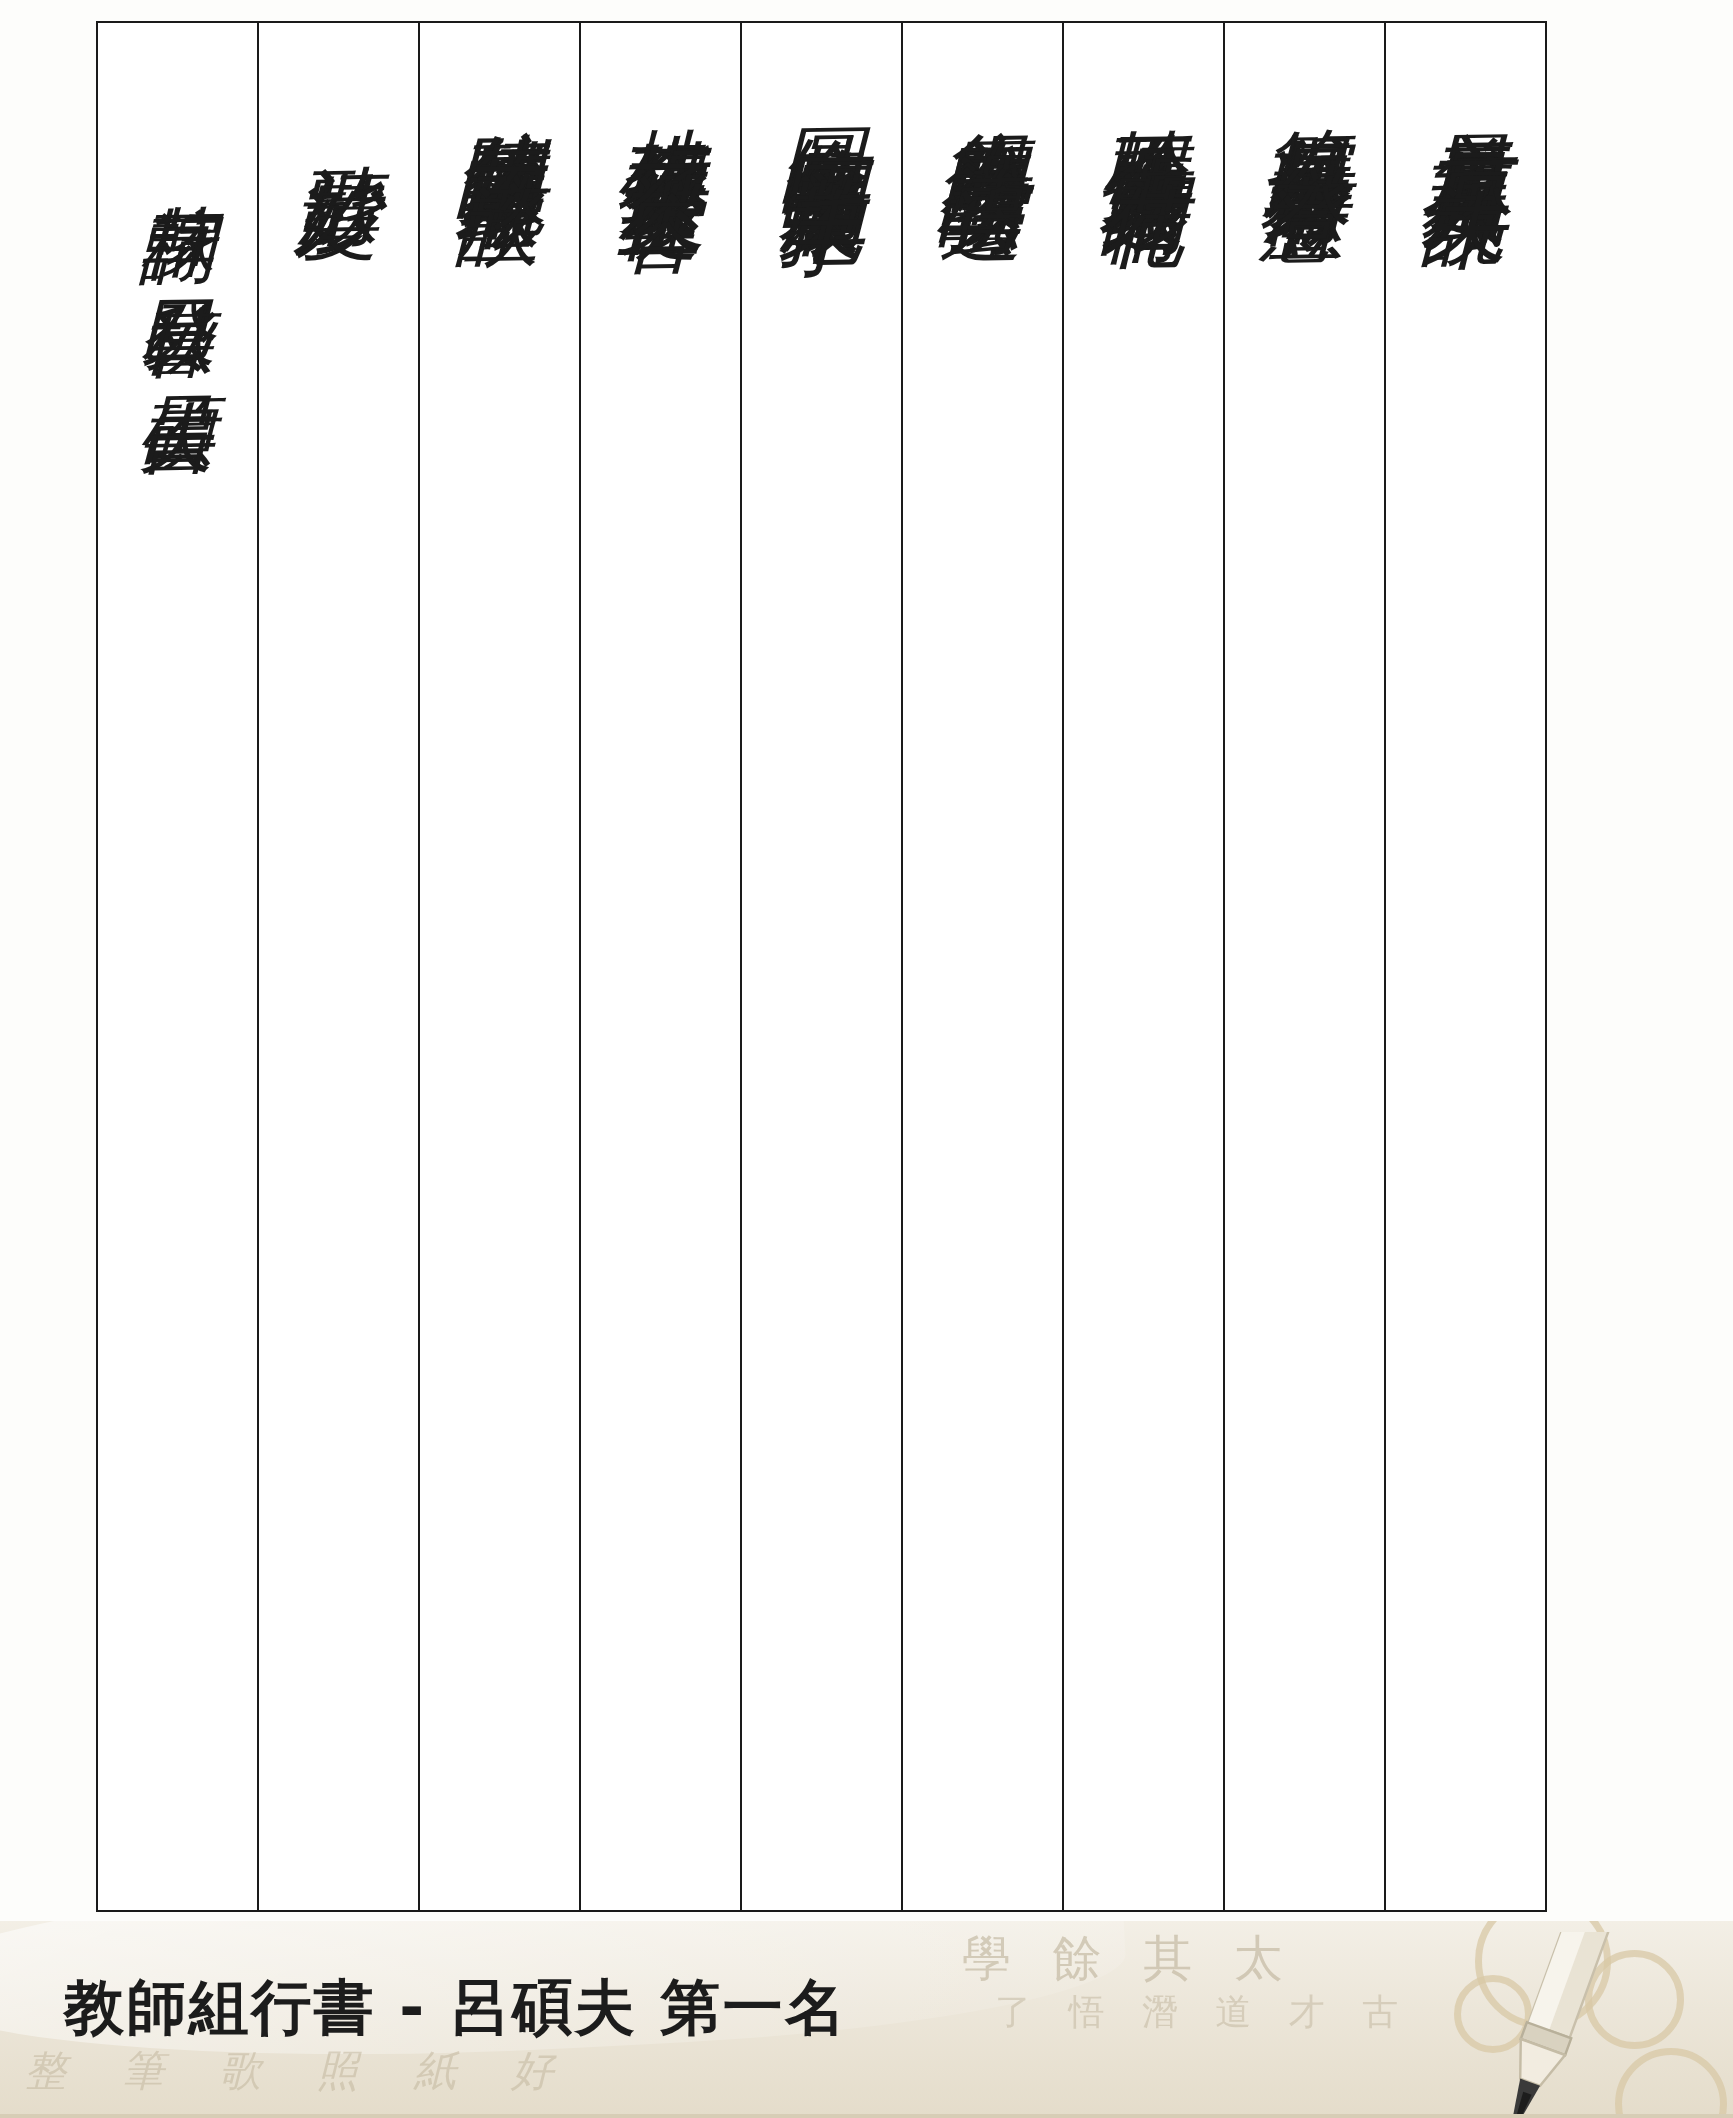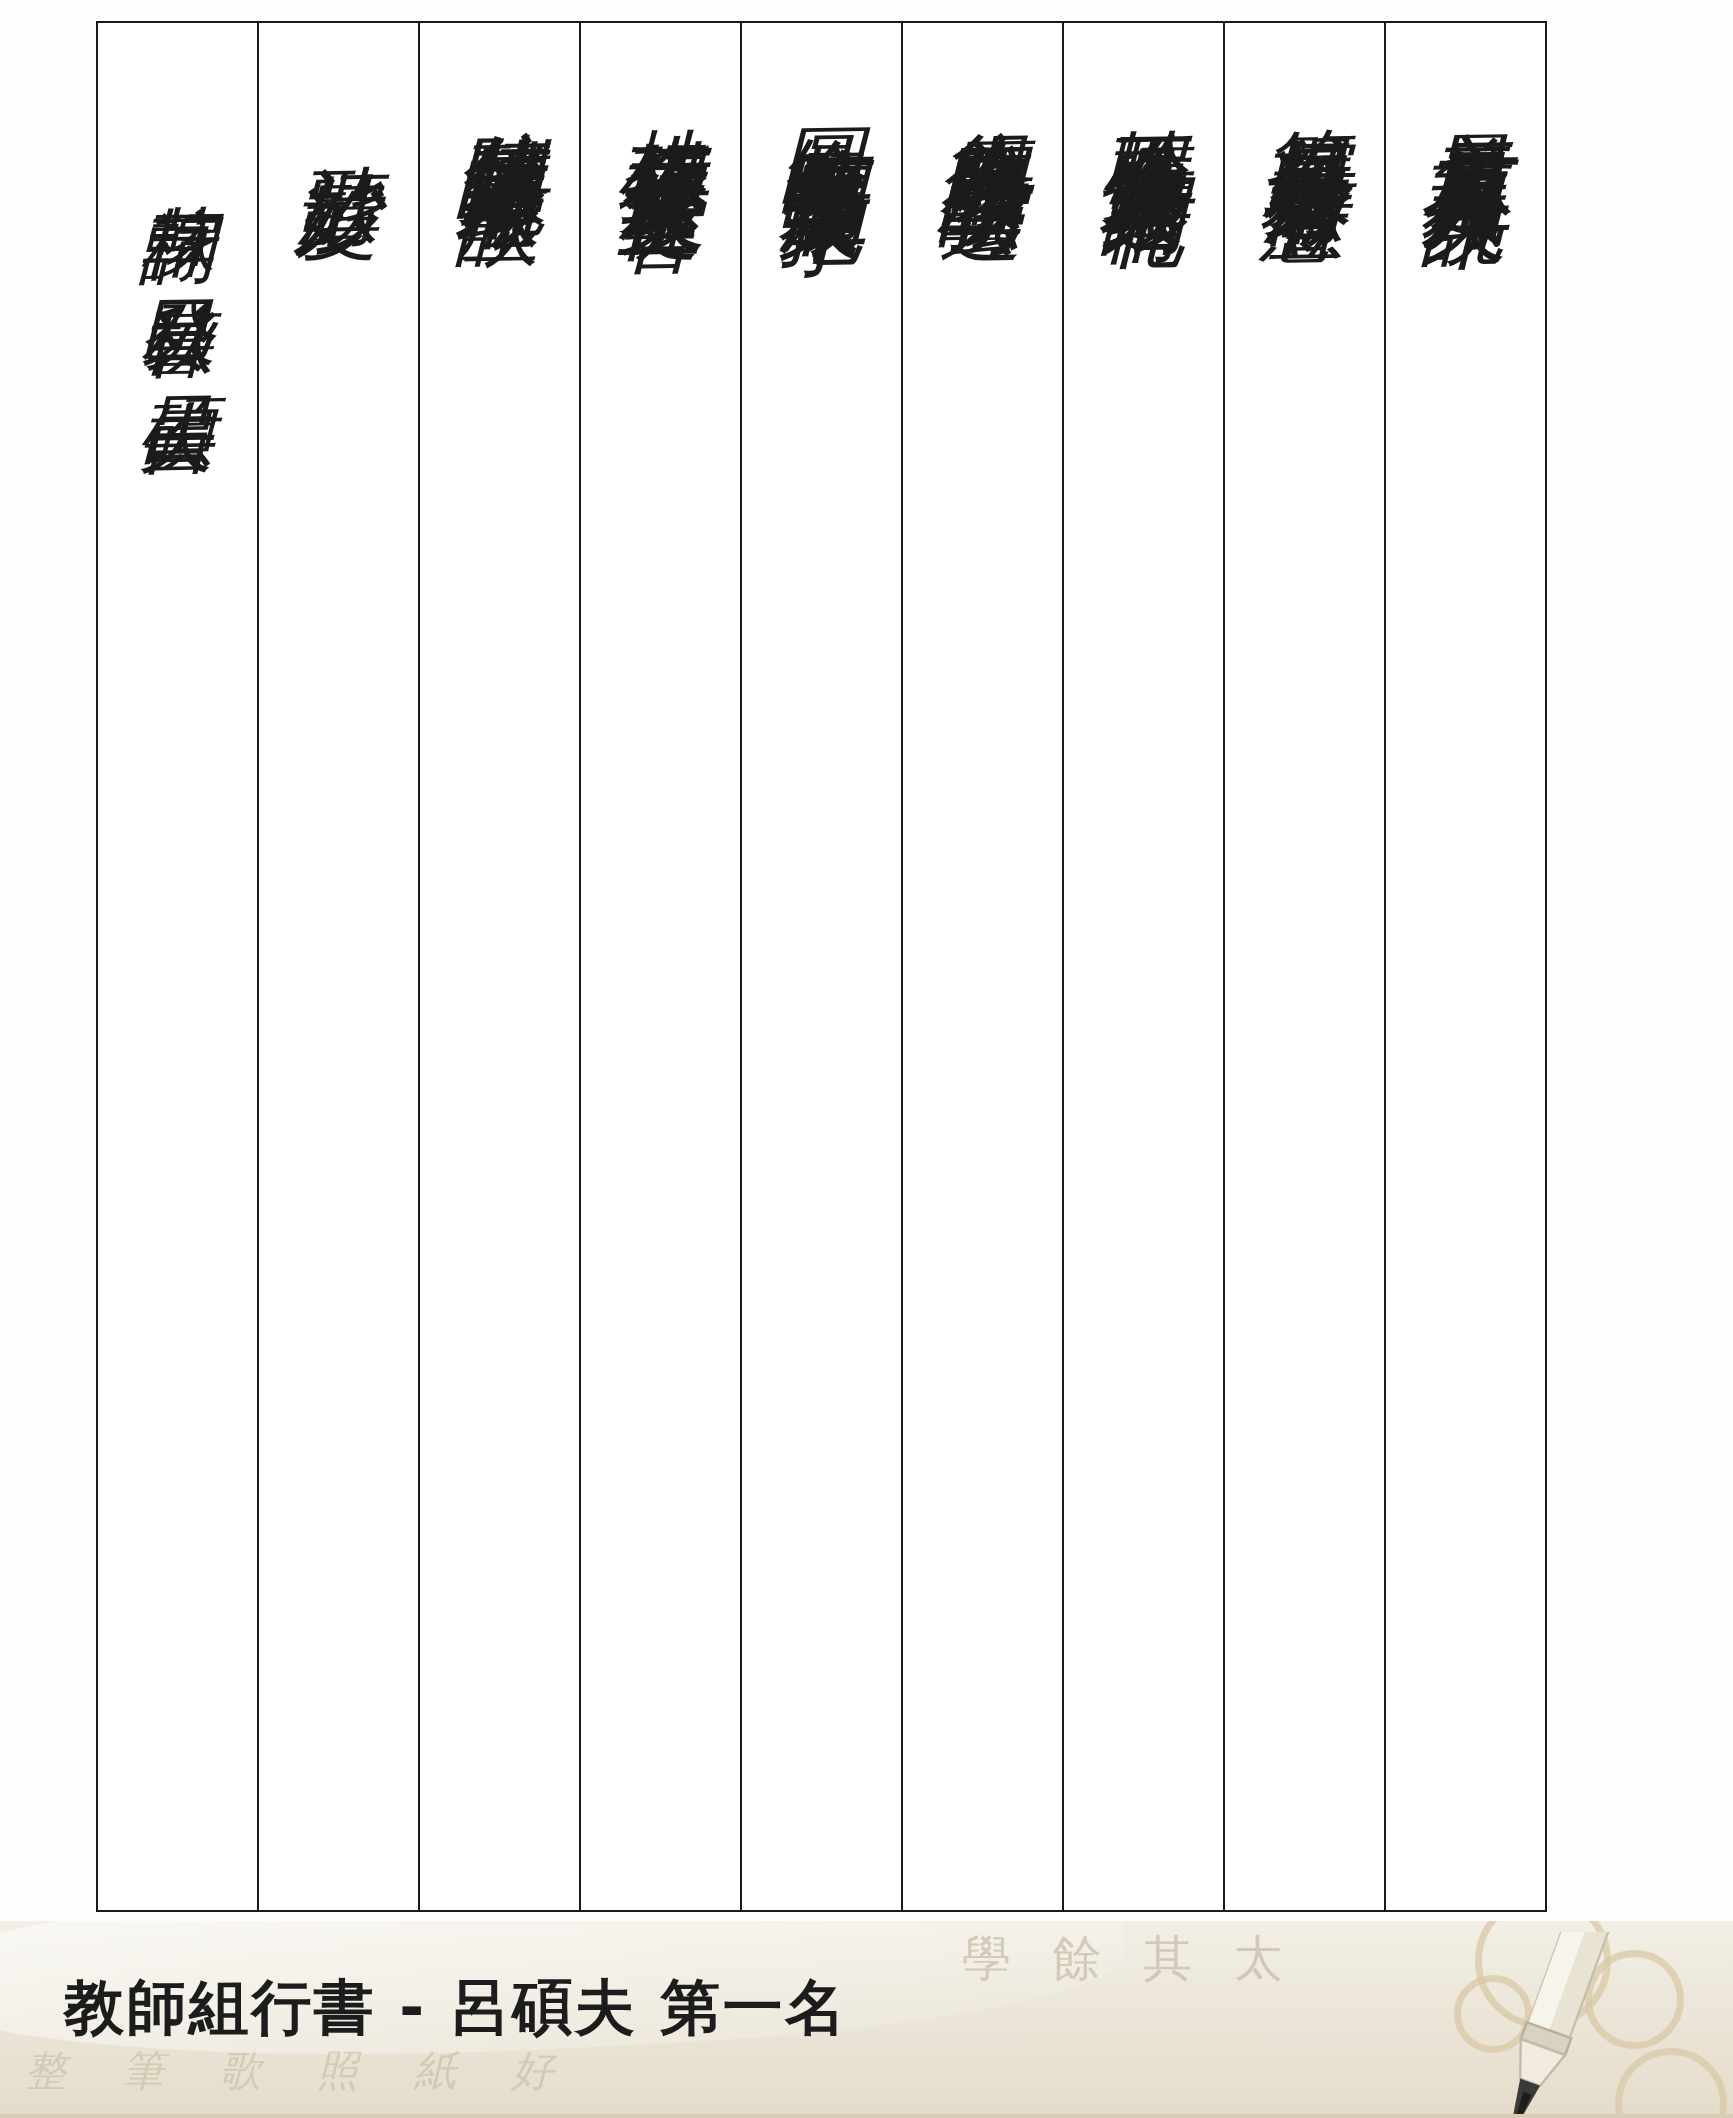--- a/index.html
+++ b/index.html
@@ -222,20 +222,21 @@
 
   </div>
 </div>
 
 <div id="caption-bar">
 
   <div id="caption-bg-swoosh"></div>
 
   <div id="caption-ghost-chars">
     <span>學 餘 其 太</span>
+    <span class="ghost-row-2">了 悟 潛 道 才 古</span>
   </div>
 
   <div id="caption-ghost-left">整 筆 歌 照 紙 好</div>
 
   <div class="cloud" id="cloud-1"></div>
   <div class="cloud" id="cloud-2"></div>
   <div class="cloud" id="cloud-3"></div>
   <div class="cloud" id="cloud-4"></div>
 
   <svg id="brush-pen" viewBox="0 0 230 232">

